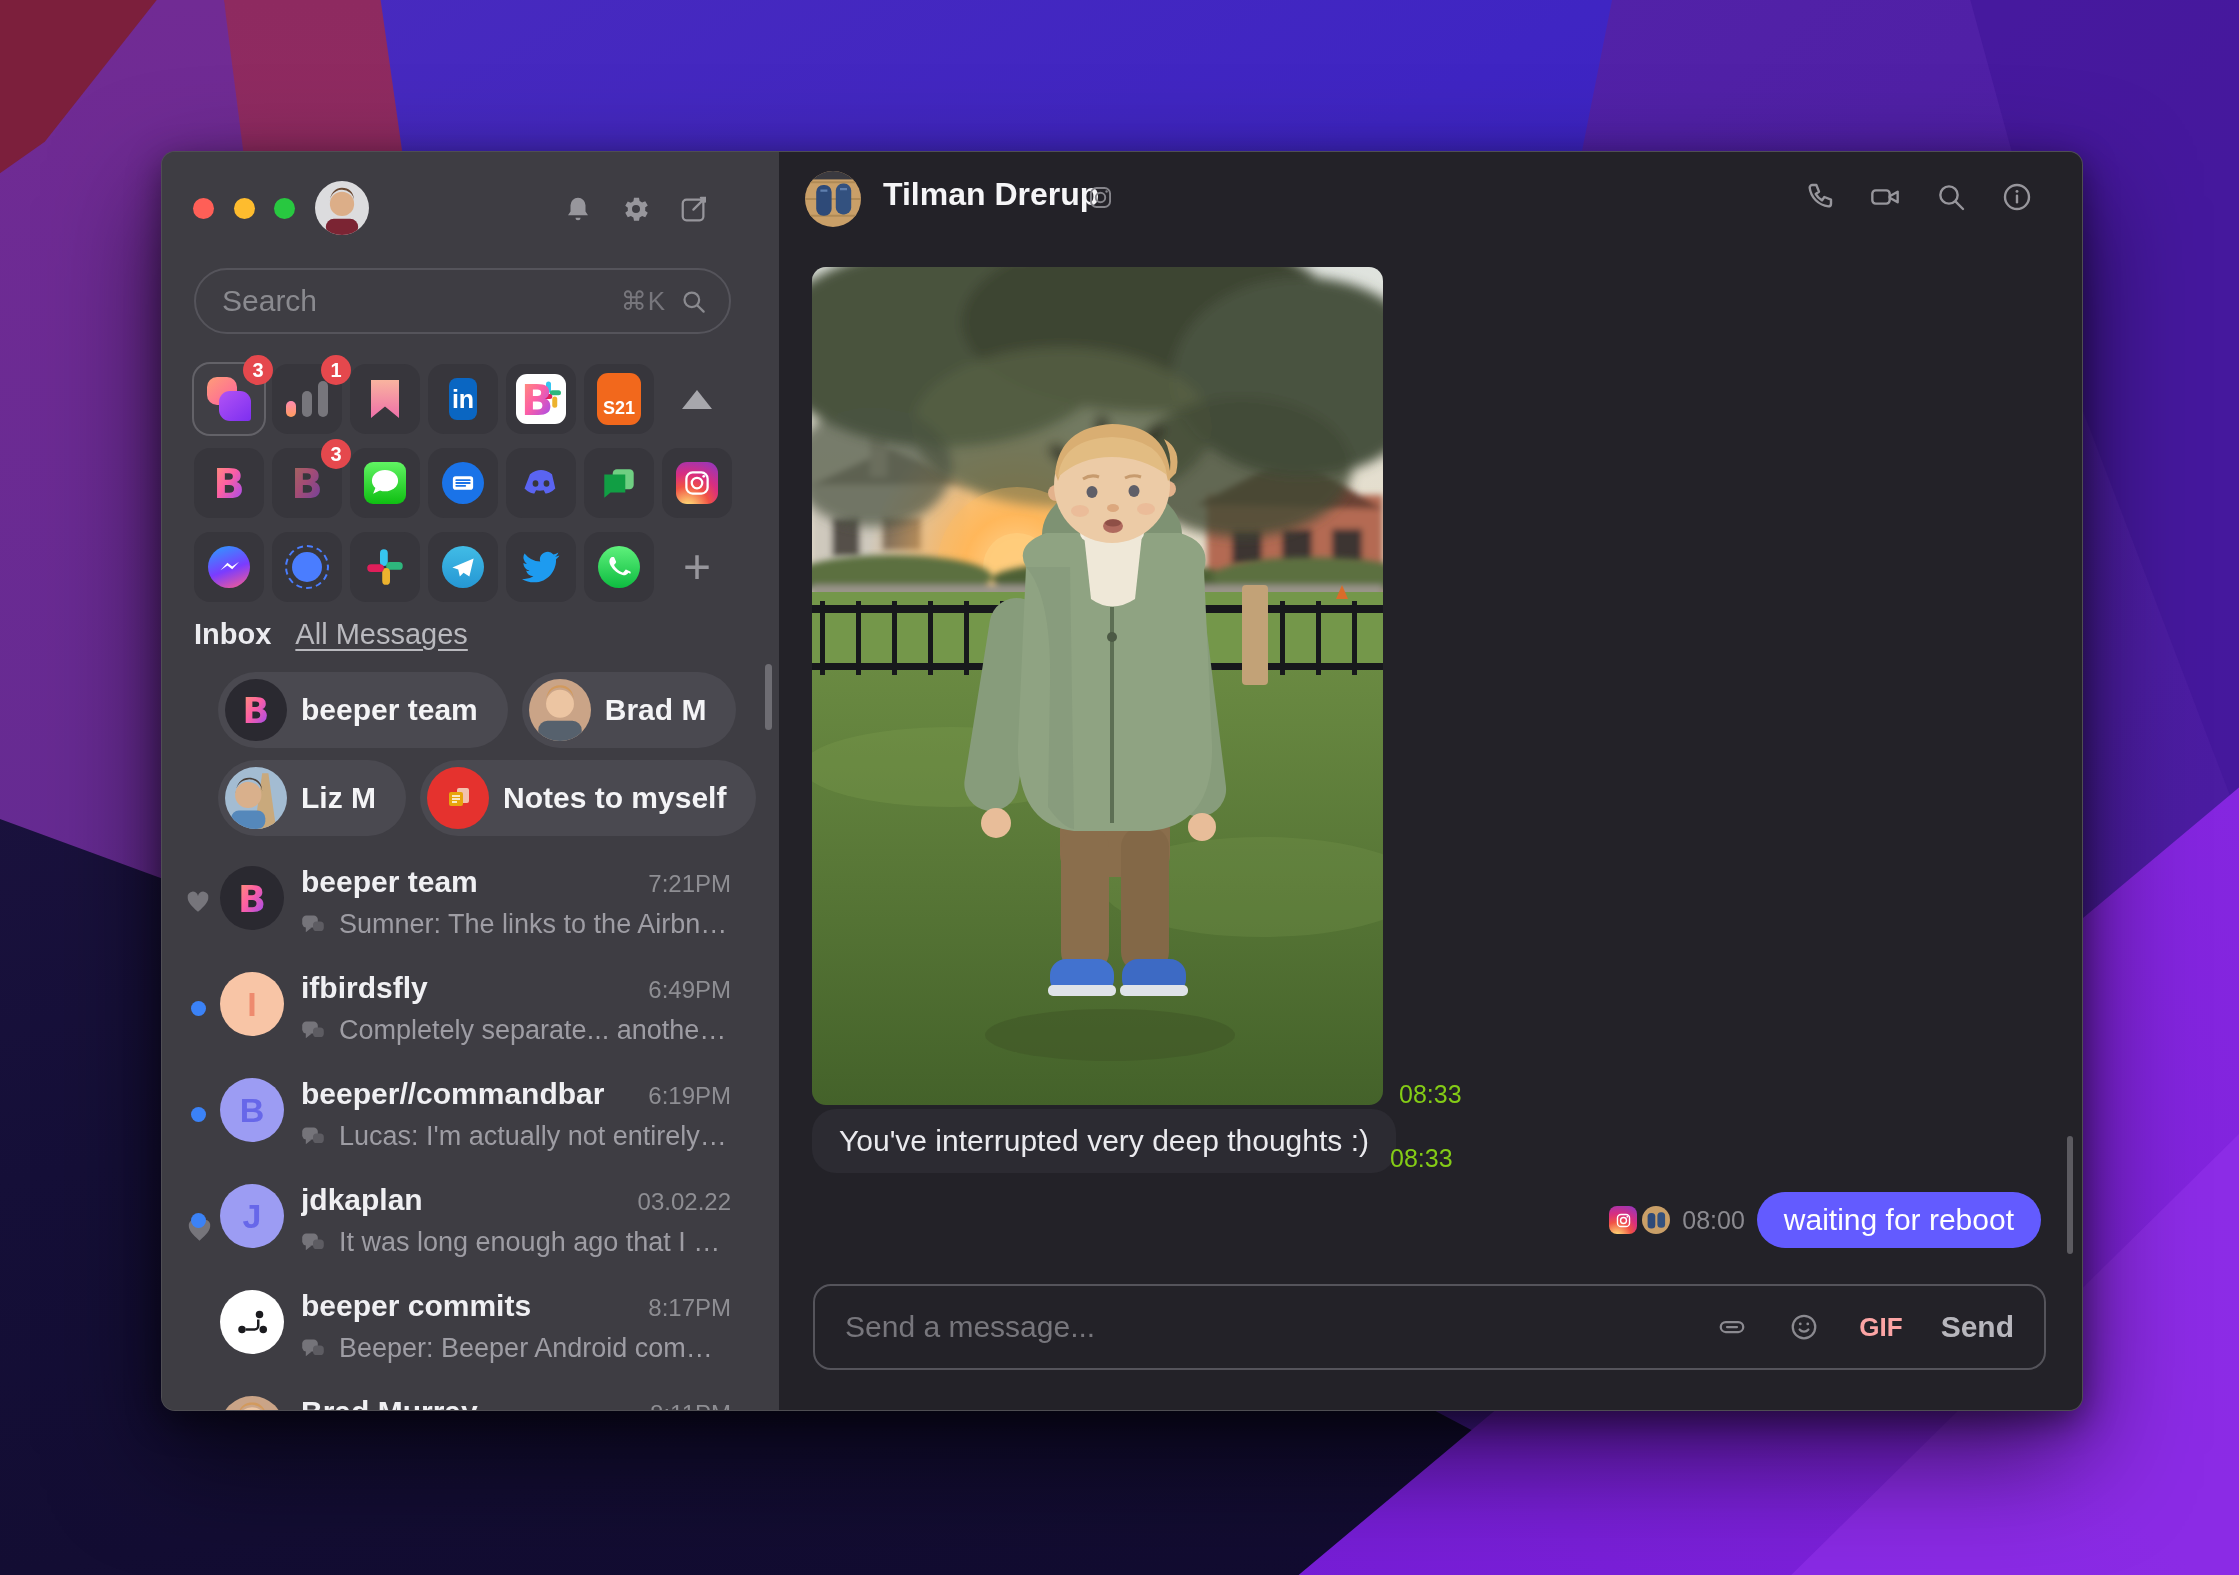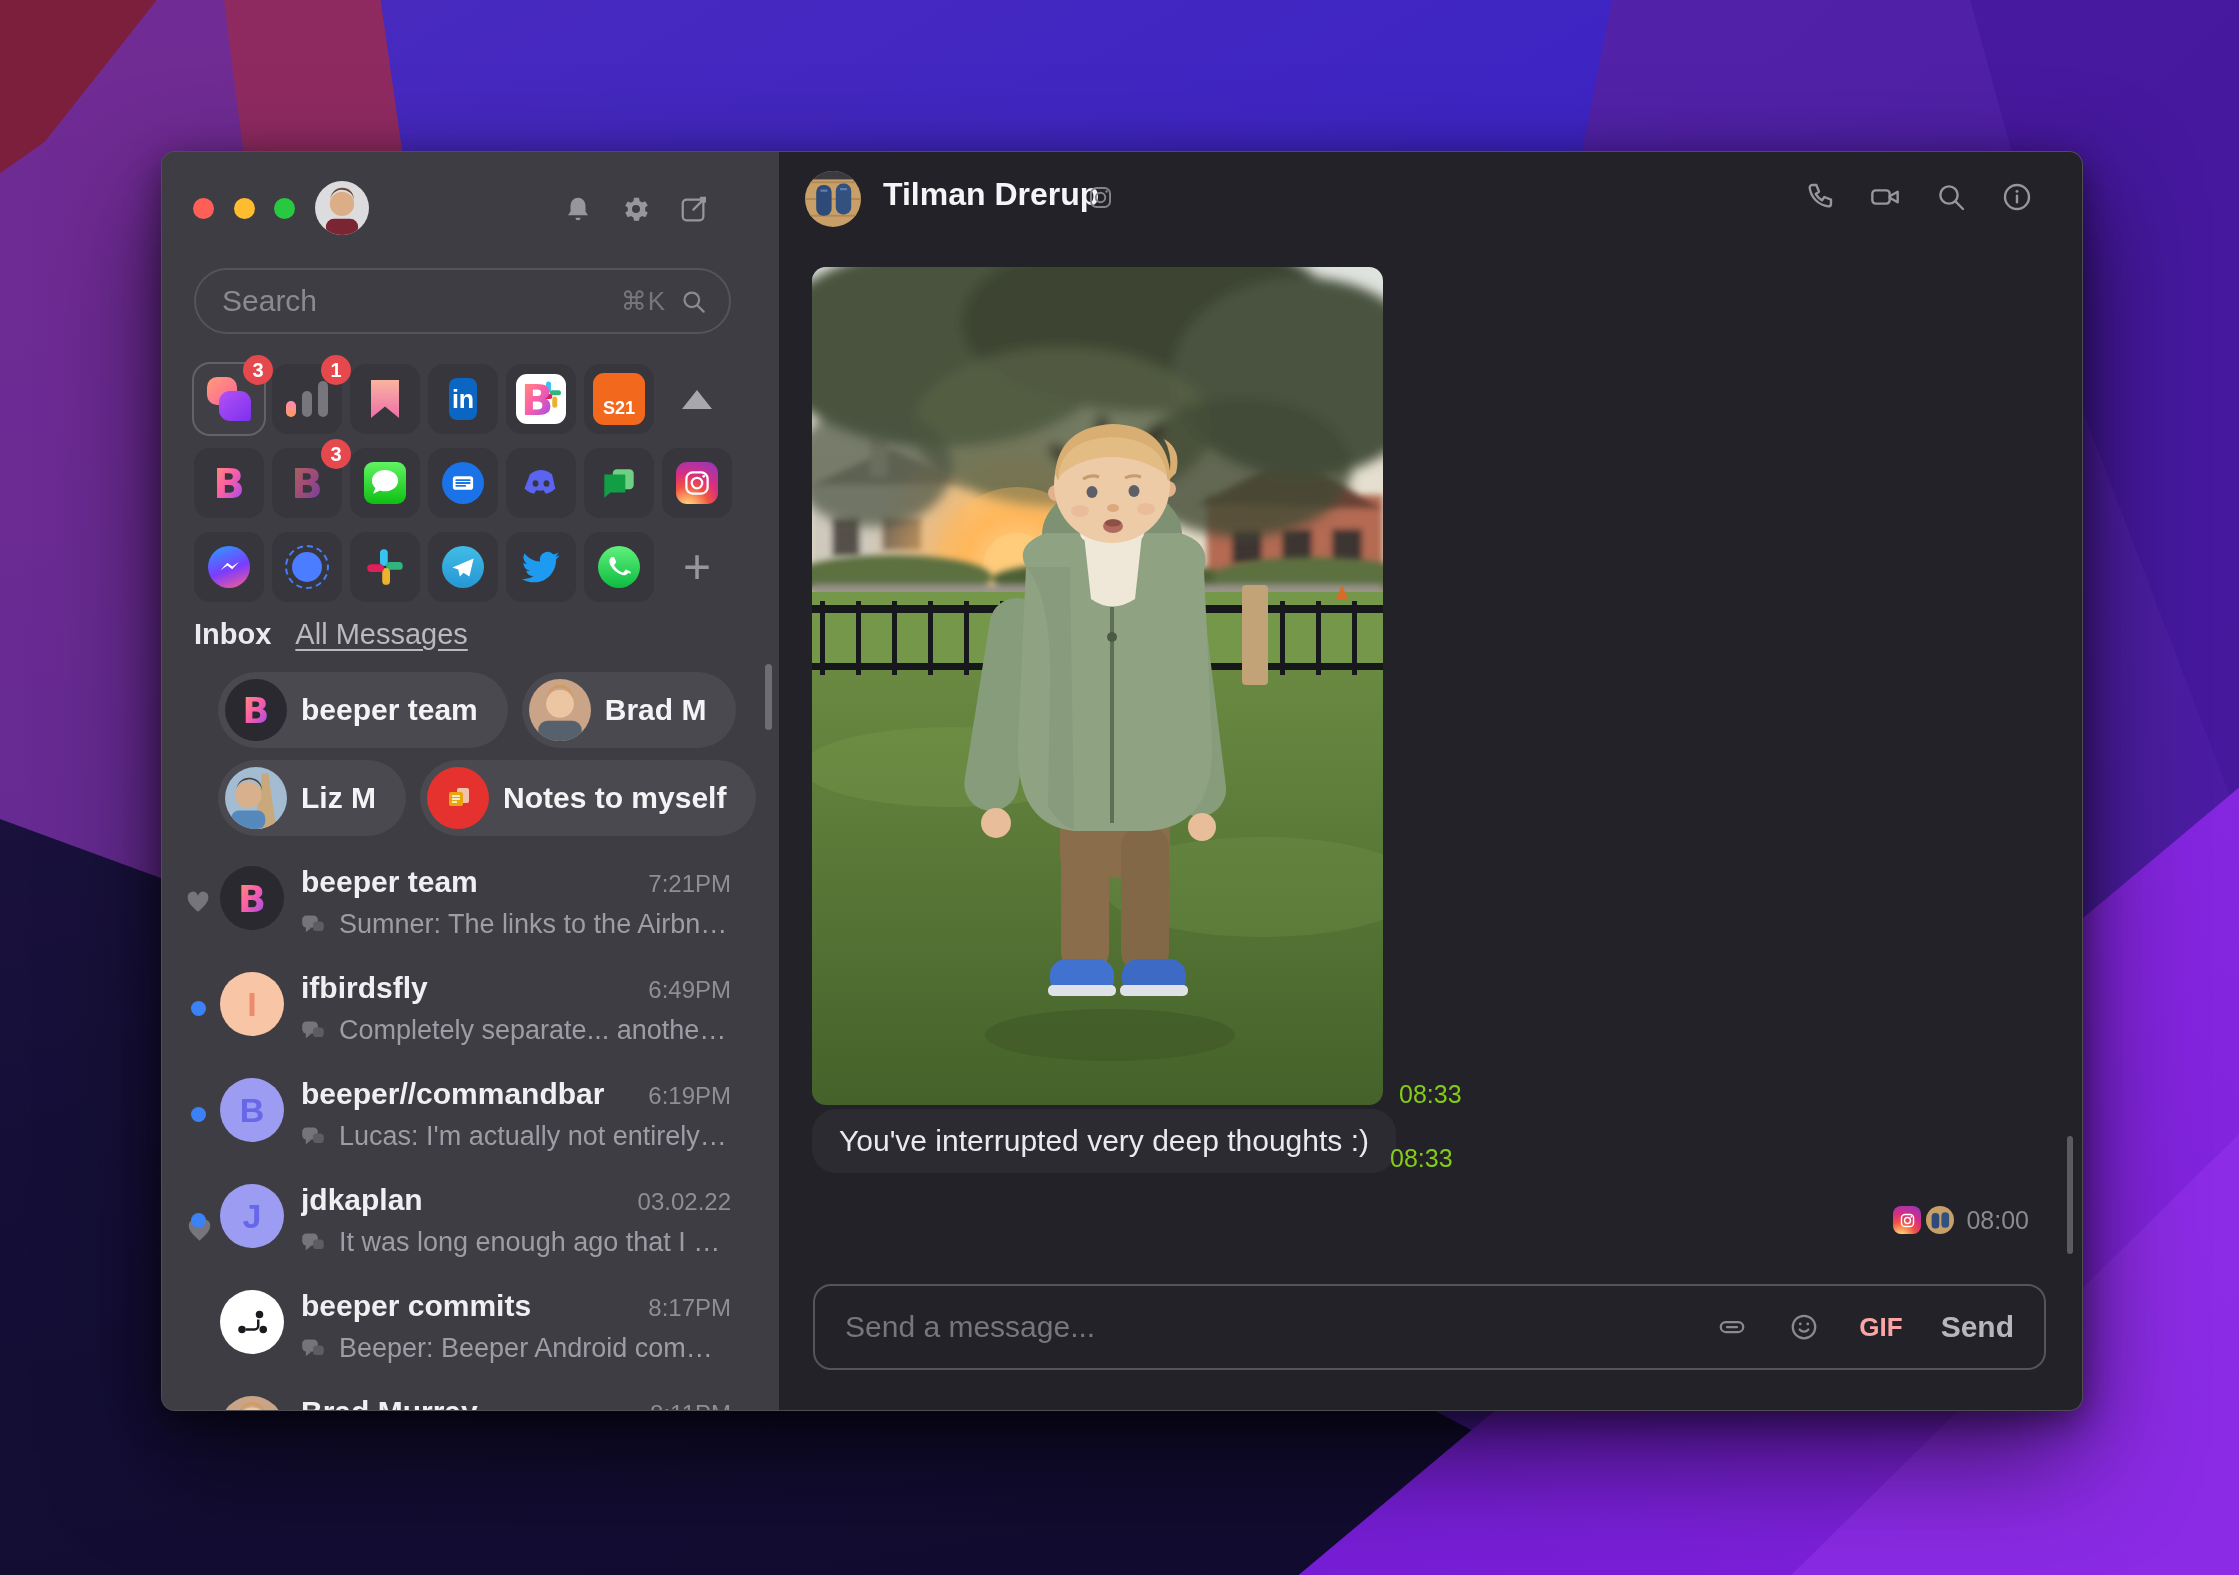--- a/index.html
+++ b/index.html
@@ -69,21 +69,21 @@
   .activity { display:flex; align-items:flex-end; gap:6px; height:36px; }
   .activity span { width:10px; border-radius:5px; background:#77767c; display:block; }
   .activity .a1 { height:16px; background:linear-gradient(180deg,#ff8ab0,#ff9c5e); }
   .activity .a2 { height:26px; } .activity .a3 { height:36px; }
   .bookmark { width:28px; height:38px; background:linear-gradient(180deg,#f9b49f,#ee6fa9);
     clip-path:polygon(0 0,100% 0,100% 100%,50% 70%,0 100%); }
   .linkedin { width:28px; height:42px; border-radius:8px; background:#0a66c2; color:#fff;
     font-weight:bold; font-size:25px; display:flex; align-items:center; justify-content:center; }
   .white-tile { width:50px; height:50px; border-radius:11px; background:#fff;
     display:flex; align-items:center; justify-content:center; position:relative; }
-  .s21 { width:52px; height:52px; border-radius:11px; background:#f2681c; color:#fff;
+  .s21 { width:44px; height:52px; border-radius:11px; background:#f2681c; color:#fff;
     font-weight:bold; font-size:18px; display:flex; align-items:flex-end; justify-content:center; padding-bottom:6px; }
   .tri-up { width:0; height:0; border-left:15px solid transparent; border-right:15px solid transparent;
     border-bottom:19px solid #a7a7ac; }
   .plus-glyph { font-size:48px; font-weight:300; color:#97969c; line-height:1; }
   .round40 { width:42px; height:42px; border-radius:50%; display:flex; align-items:center; justify-content:center; }
   .sq40 { width:42px; height:42px; border-radius:9px; display:flex; align-items:center; justify-content:center; }
   .faded { opacity:.55; }
 
   .inbox-row { position:absolute; left:32px; top:466px; display:flex; align-items:baseline; gap:24px; }
   .inbox-label { font-size:29px; font-weight:bold; color:#ececf0; }
@@ -763,20 +763,21 @@
           </svg>
       </div>
       <div class="shoe-mini">
         <svg viewBox="0 0 40 40">
             <rect width="40" height="40" fill="#c99f68"></rect>
             <rect x="8" y="10" width="11" height="22" rx="5" fill="#2e4a78"></rect>
             <rect x="22" y="9" width="11" height="22" rx="5" fill="#33517f"></rect>
           </svg>
       </div>
       <span class="out-time">08:00</span>
+      <div class="out-bubble">waiting for reboot</div>
     </div>
 
     <div class="chat-scroll"></div>
 
     <div class="composer">
       <input type="text" placeholder="Send a message..." style="">
       <div class="c-ic">
         <svg viewBox="0 0 24 24" fill="none" stroke="currentColor" stroke-width="1.8" stroke-linecap="round">
           <rect x="3" y="8" width="18" height="8" rx="4"></rect>
             <path d="M8 12h8"></path>

